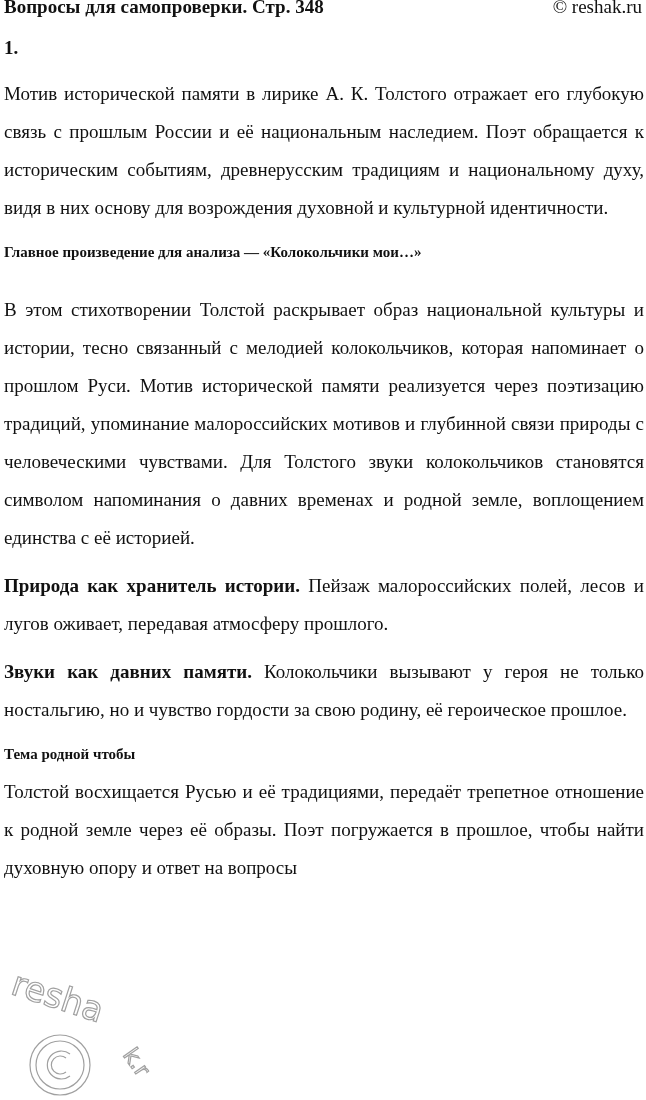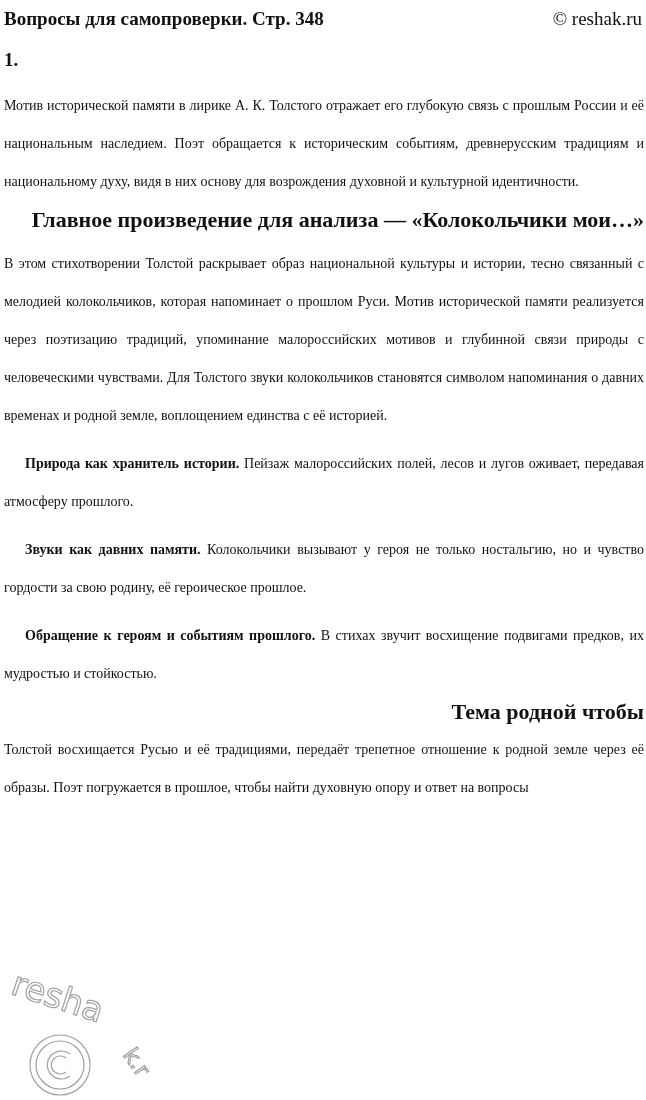--- a/index.html
+++ b/index.html
@@ -11,21 +11,21 @@
       width: 646px;
       height: 1100px;
       overflow: hidden;
       position: relative;
       font-family: "Liberation Serif", "DejaVu Serif", serif;
       color: #111111;
     }
     .page {
       position: absolute;
       left: 4px;
-      top: 12px;
+      top: 0;
       width: 640px;
       font-family: Liberation Serif, serif;
     }
     .header {
       display: flex;
       justify-content: space-between;
       align-items: baseline;
       height: 24px;
       margin-top: -4px;
     }
@@ -38,34 +38,34 @@
       padding-right: 2px;
     }
     .qnum {
       font-weight: bold;
       font-size: 19px;
       margin-top: 17px;
       height: 24px;
     }
     p {
       margin: 0;
-      font-size: 14px;
+      font-size: 19px;
       line-height: 38px;
       text-align: justify;
     }
     .p1 { margin-top: 14px; }
     .h2 {
       font-weight: bold;
-      font-size: 22px;
+      font-size: 15px;
       line-height: 38px;
-      text-align: right;
+      margin-top: 6px;
     }
-    .gap { margin-top: 6px; }
+    .gap { margin-top: 20px; }
     .gap2 { margin-top: 10px; }
-    b { font-weight: bold; margin-left: 21px; }
+    b { font-weight: bold; }
     .watermark {
       position: absolute;
       left: 2px;
       top: 970px;
       width: 180px;
       height: 130px;
       pointer-events: none;
     }
   </style>
 </head>
@@ -83,21 +83,20 @@
 
   <div class="h2">Главное произведение для анализа — «Колокольчики мои…»</div>
 
   <p class="gap">В этом стихотворении Толстой раскрывает образ национальной культуры и истории, тесно связанный с мелодией колокольчиков, которая напоминает о прошлом Руси. Мотив исторической памяти реализуется через поэтизацию традиций, упоминание малороссийских мотивов и глубинной связи природы с человеческими чувствами. Для Толстого звуки колокольчиков становятся символом напоминания о давних временах и родной земле, воплощением единства с её историей.</p>
 
 
   <p class="gap2"><b>Природа как хранитель истории.</b><span> Пейзаж малороссийских полей, лесов и лугов оживает, передавая атмосферу прошлого.</span></p>
 
   <p class="gap2"><b>Звуки как давних памяти.</b><span> Колокольчики вызывают у героя не только ностальгию, но и чувство гордости за свою родину, её героическое прошлое.</span></p>
 
-  <p class="gap2"><b>Обращение к героям и событиям прошлого.</b><span> В стихах звучит восхищение подвигами предков, их мудростью и стойкостью.</span></p>
 
   <div class="h2">Тема родной чтобы</div>
 
   <p>Толстой восхищается Русью и её традициями, передаёт трепетное отношение к родной земле через её образы. Поэт погружается в прошлое, чтобы найти духовную опору и ответ на вопросы</p>
 </div>
 
 <svg class="watermark" viewBox="0 0 180 130">
   <g fill="none" stroke="#a0a0a0" stroke-width="1.2">
     <text x="8" y="40" font-family="DejaVu Sans, sans-serif" font-size="34" fill="none" stroke="#a0a0a0" transform="rotate(18 60 30)">resha</text>
     <text x="120" y="95" font-family="DejaVu Sans, sans-serif" font-size="22" fill="none" stroke="#a0a0a0" transform="rotate(55 130 90)">k.r</text>

